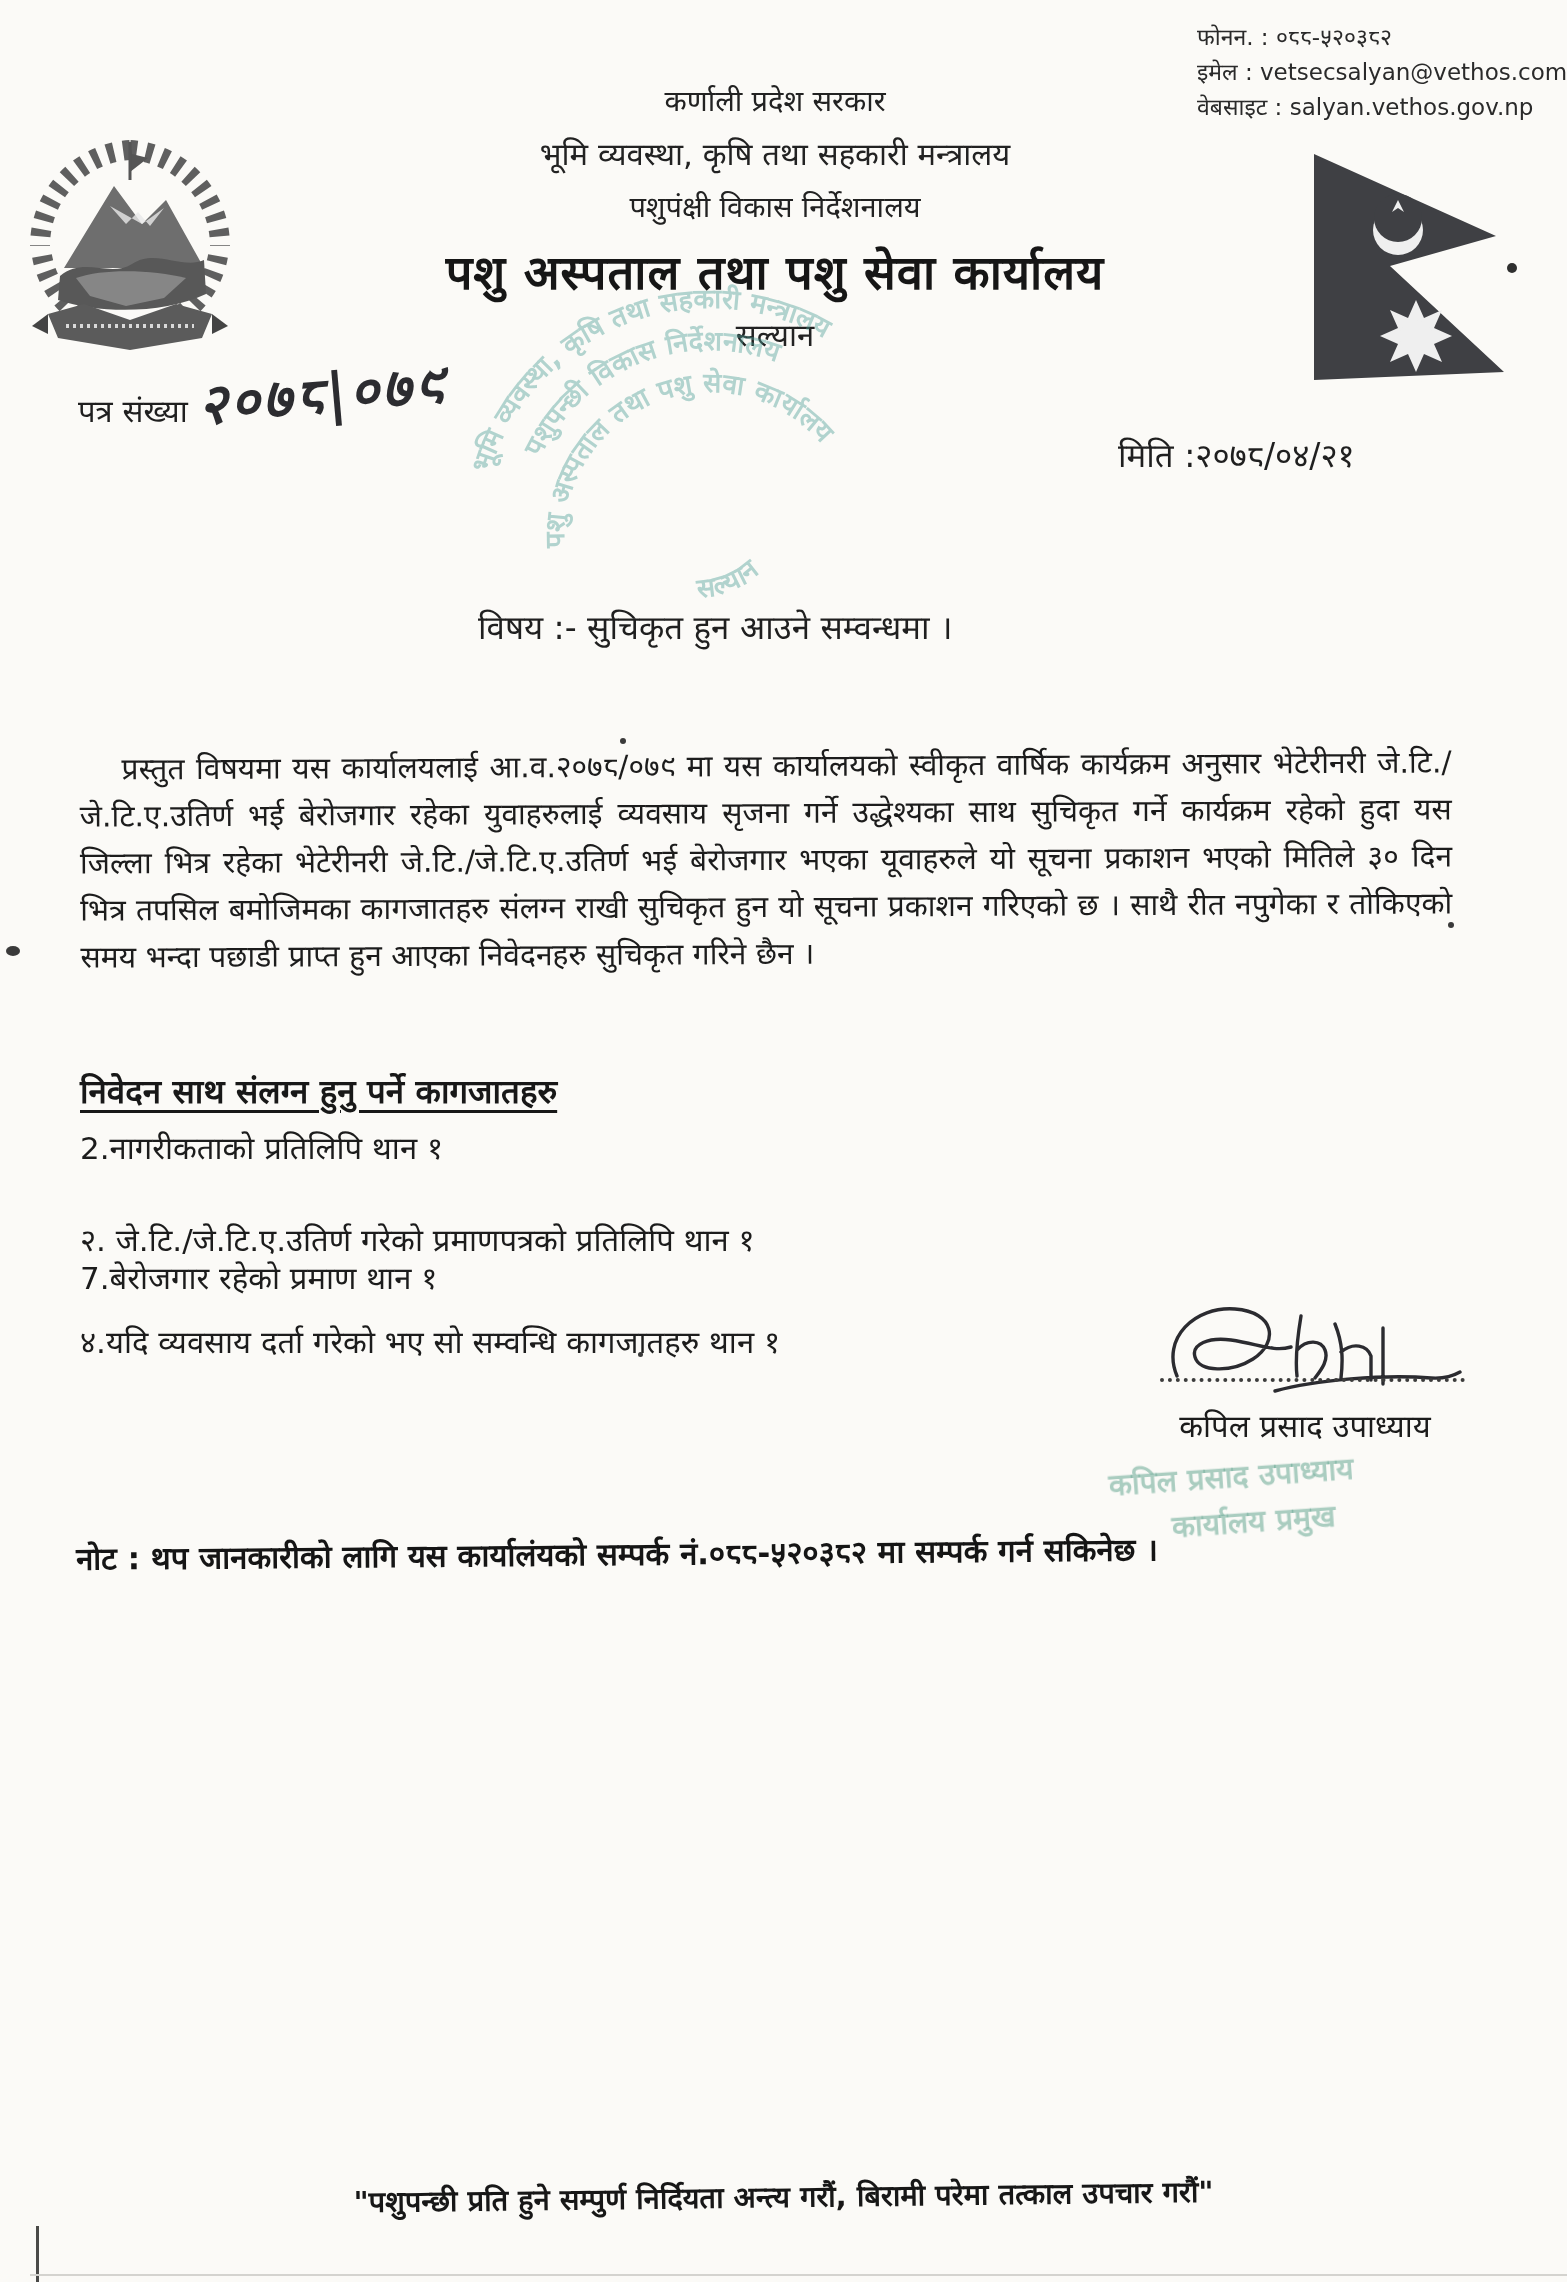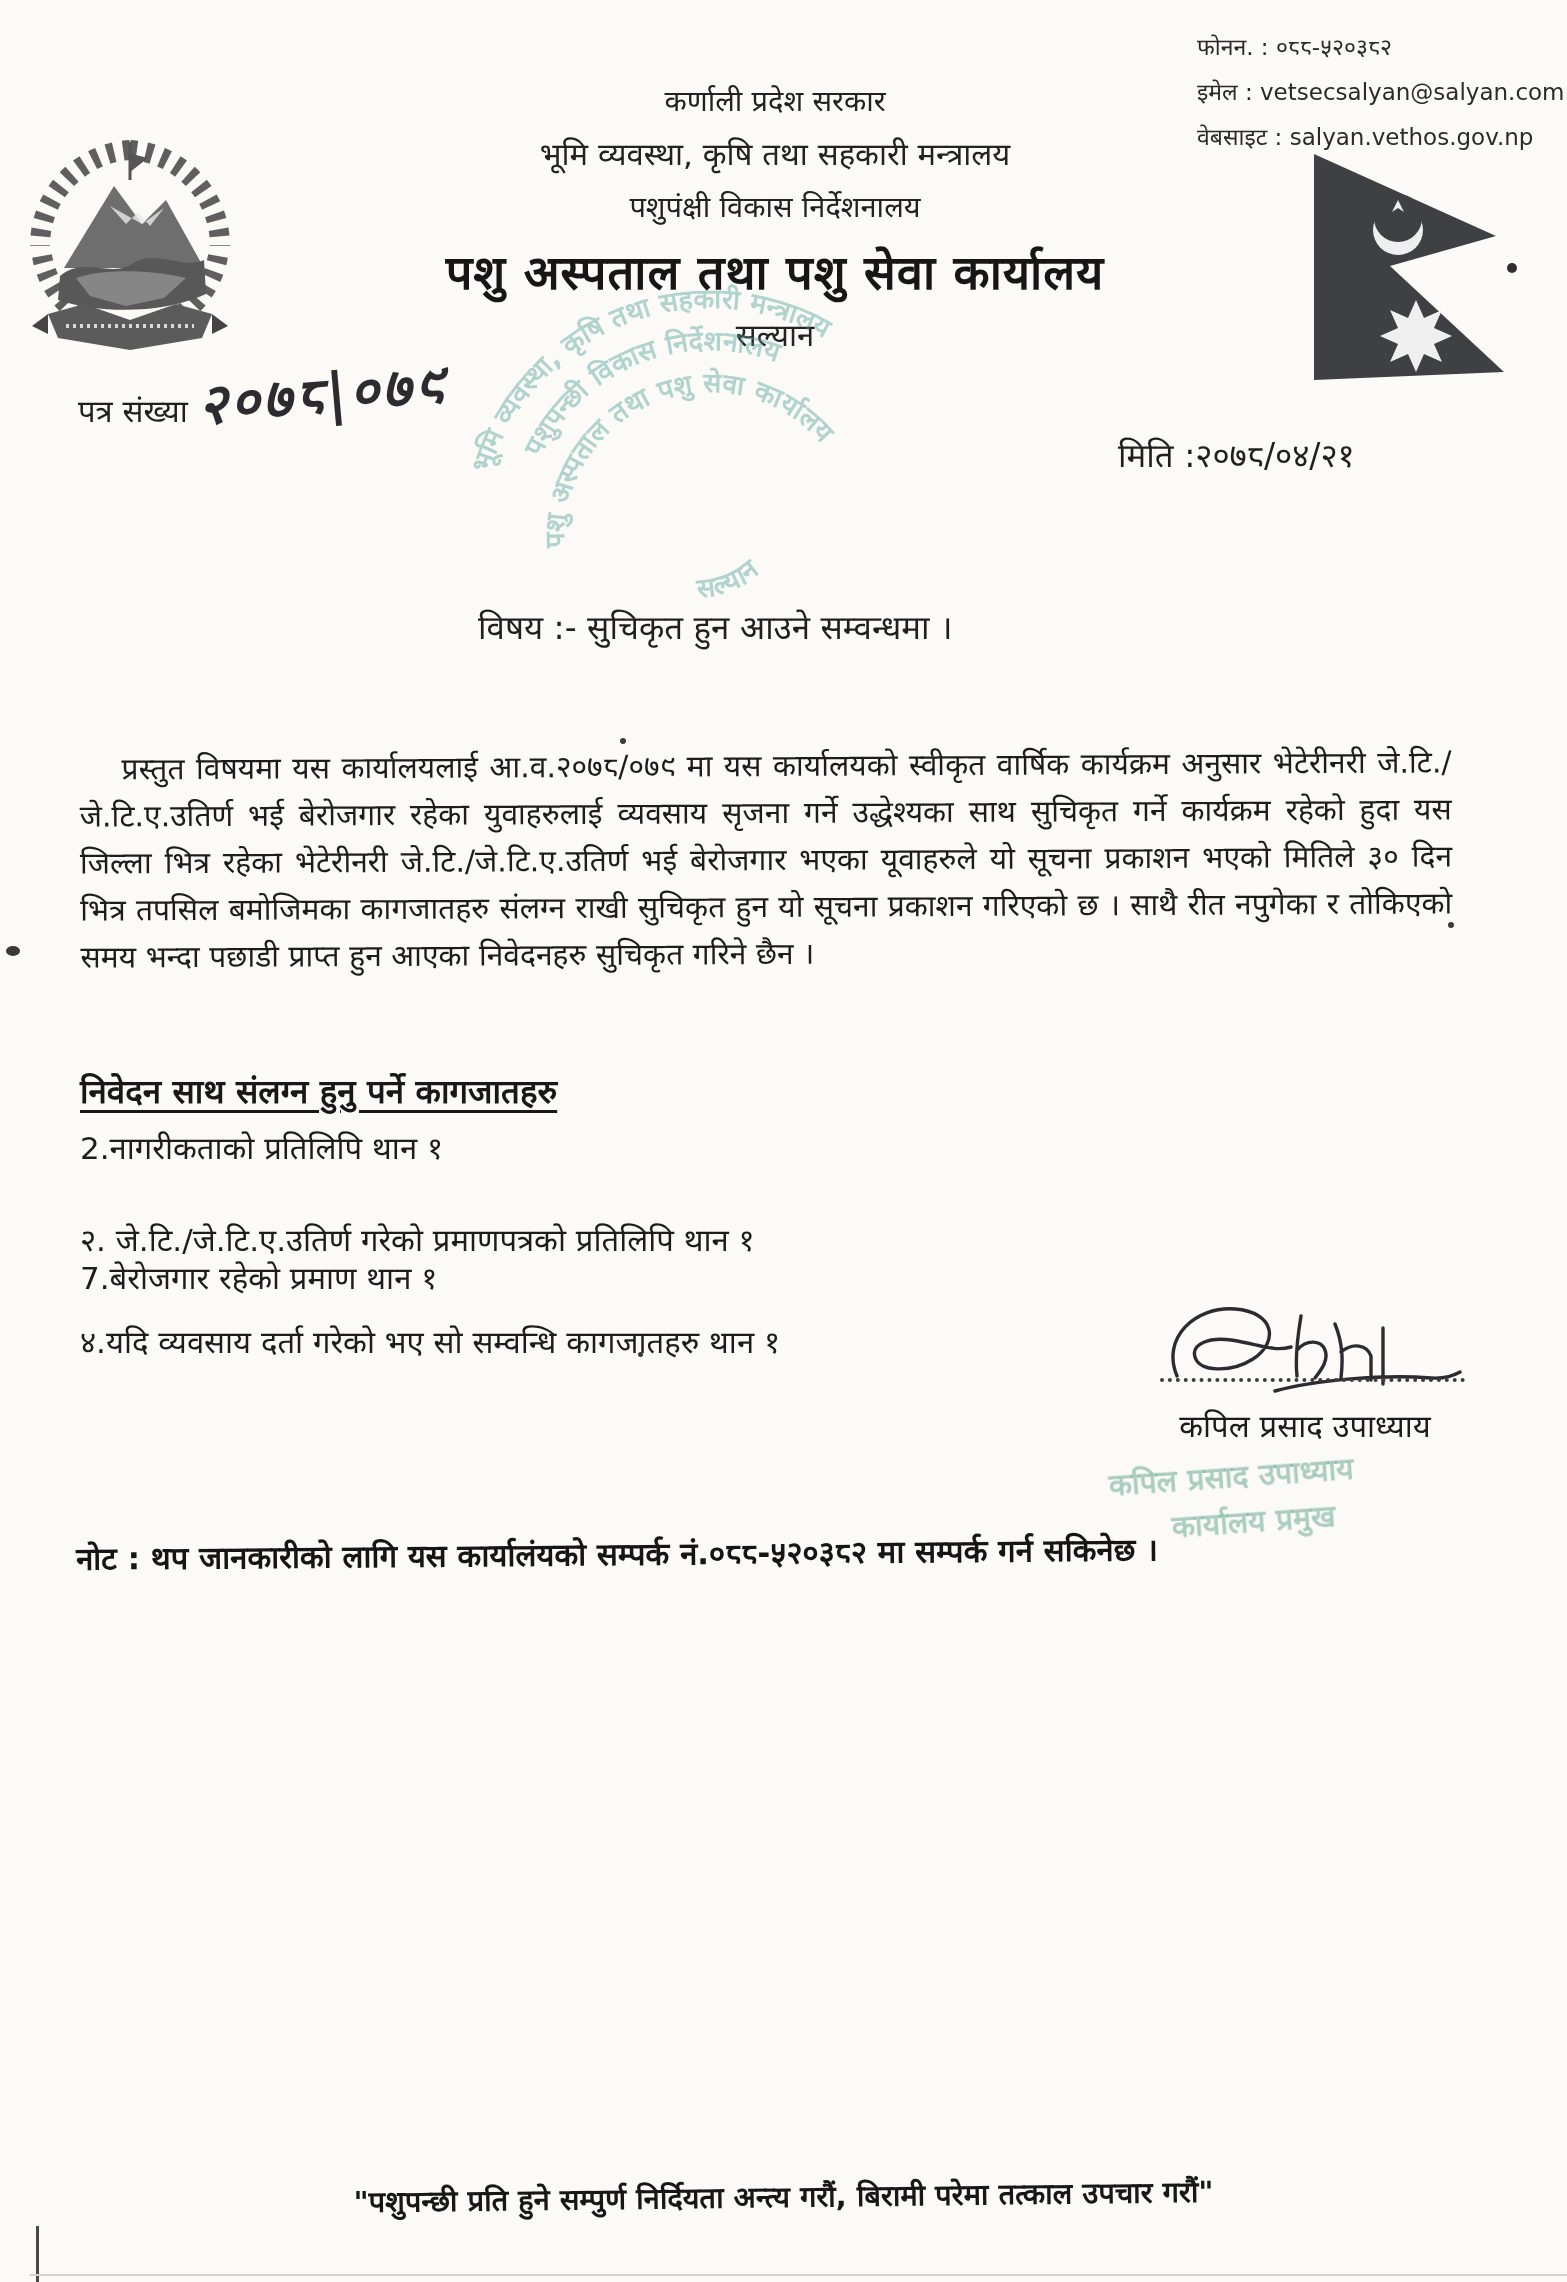--- a/index.html
+++ b/index.html
@@ -7,21 +7,21 @@
     width:1567px;height:2282px;
     background:#fbfaf7;
     font-family:"DejaVu Sans","Liberation Sans",sans-serif;
     color:#1f1f1f;
     position:relative;
     overflow:hidden;
   }
   .abs{position:absolute;}
   
   .contact{left:1197px;top:20px;font-size:23px;line-height:35px;color:#2a2a2a;}
-  .contact .line{white-space:nowrap;margin-top:10px;}
+  .contact .line{white-space:nowrap;}
   
   .header{left:250px;top:80px;width:1050px;text-align:center;color:#222;}
   .h-line1{font-size:29px;}
   .h-line2{font-size:31px;margin-top:13px;}
   .h-line3{font-size:29px;margin-top:12px;}
   .h-office{font-size:47px;font-weight:bold;margin-top:14px;letter-spacing:1px;color:#161616;}
   .h-district{font-size:31px;margin-top:10px;}
   
   .ref{left:78px;top:362px;font-size:31px;white-space:nowrap;}
   .ref .hand{
@@ -64,21 +64,21 @@
   
   .speck{background:#3a3a3a;border-radius:50%;}
   .edge-line{left:36px;top:2226px;width:3px;height:56px;background:#4a4a48;}
   .edge-bottom{left:30px;top:2274px;width:1537px;height:2px;background:#d4d3cf;}
 </style>
 </head>
 <body>
 
 <div class="abs contact">
   <div class="line">फोनन. : ०८८-५२०३८२</div>
-  <div class="line">इमेल : vetsecsalyan@salyan.com</div>
+  <div class="line">इमेल : vetsecsalyan@vethos.com</div>
   <div class="line">वेबसाइट : salyan.vethos.gov.np</div>
 </div>
 
 <svg class="abs" style="left:14px;top:128px;" width="232" height="232" viewBox="0 0 232 232">
   <g fill="none" stroke="#4e4e4e">
     <path d="M116,22 A96,96 0 0 0 26,118" stroke-width="20" stroke-dasharray="7 9" opacity="0.9"></path>
     <path d="M116,22 A96,96 0 0 1 206,118" stroke-width="20" stroke-dasharray="7 9" opacity="0.9"></path>
     <path d="M28,128 A92,92 0 0 0 86,198" stroke-width="20" stroke-dasharray="7 9" opacity="0.9"></path>
     <path d="M204,128 A92,92 0 0 1 146,198" stroke-width="20" stroke-dasharray="7 9" opacity="0.9"></path>
   </g>

